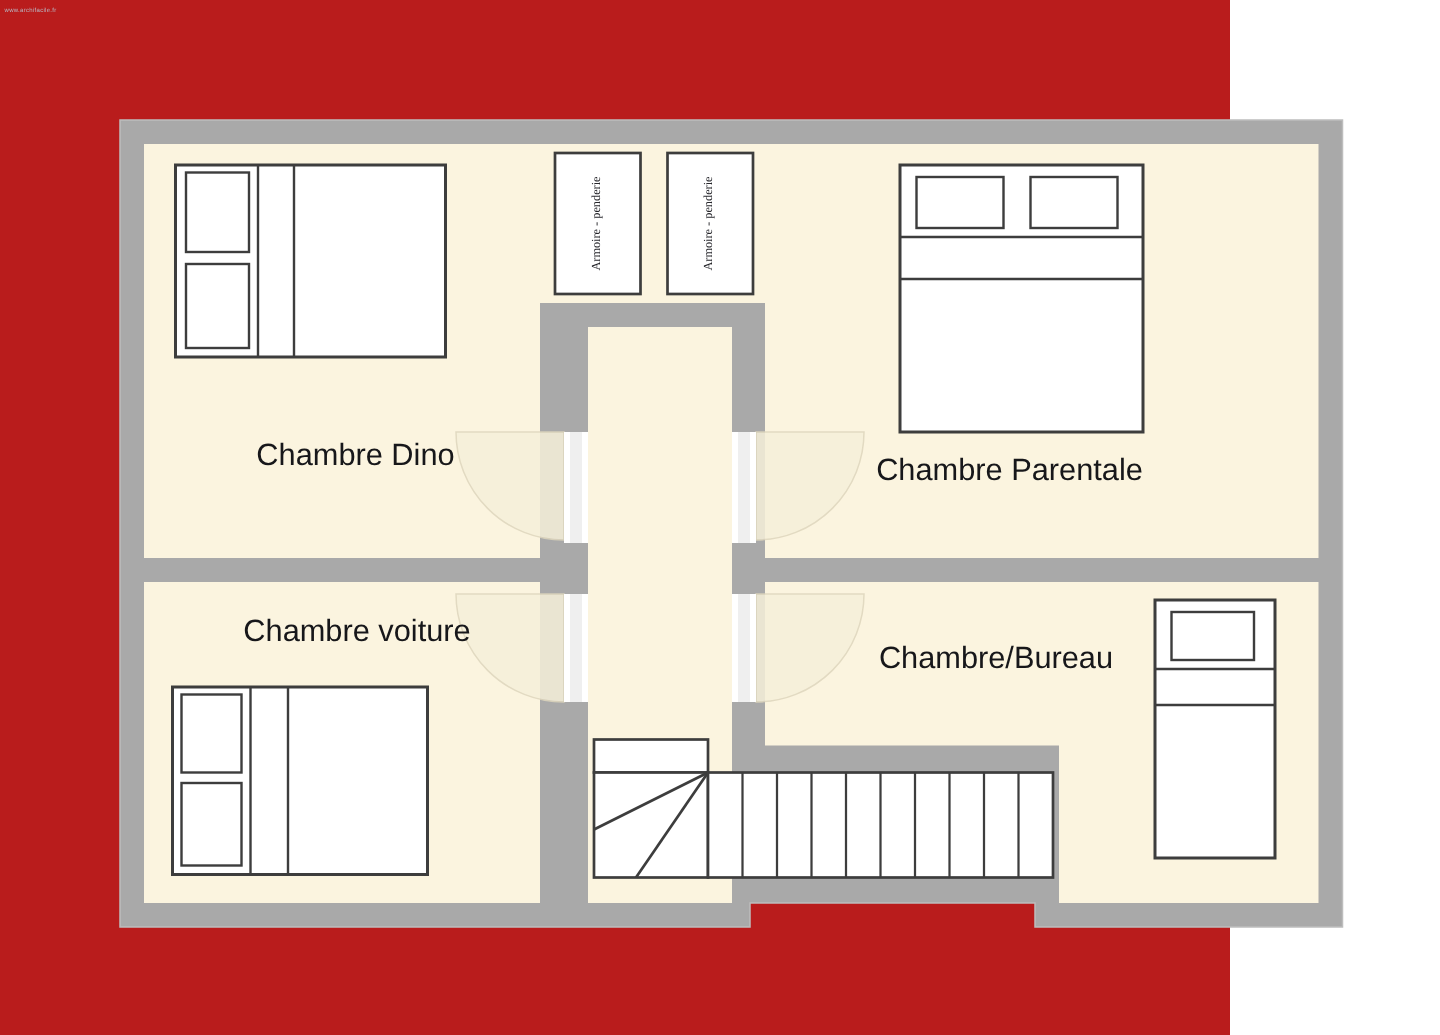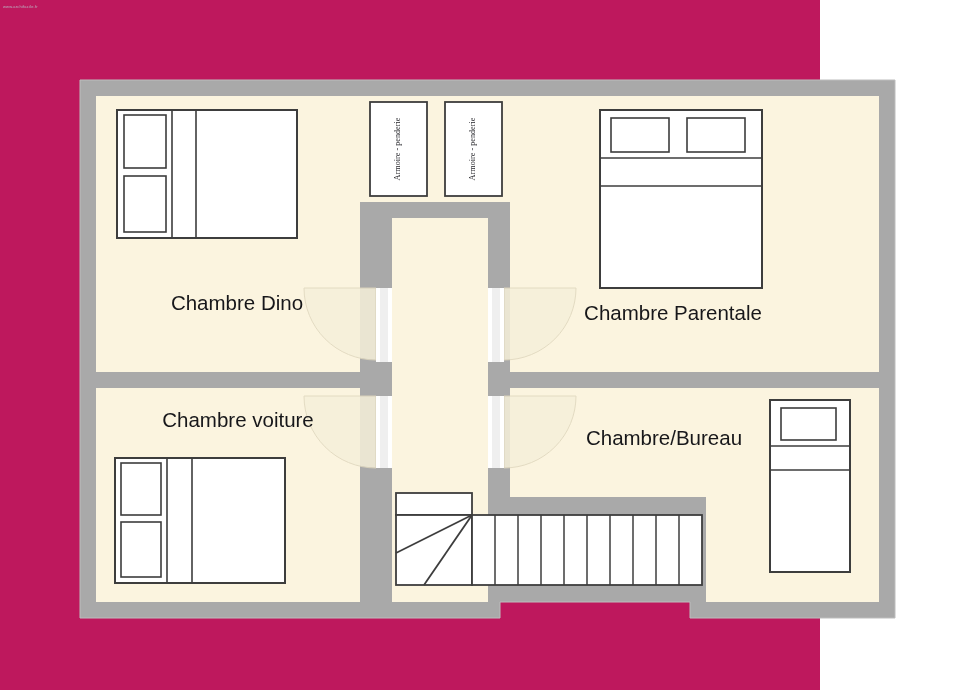--- a/index.html
+++ b/index.html
@@ -13,21 +13,21 @@
     height: 690px;
     font-family: "Liberation Sans", sans-serif;
     position: relative;
     overflow: hidden;
   }
   #plan-root {
     position: absolute;
     left: 0; top: 0;
     width: 820px;
     height: 690px;
-    background: #be185d;
+    background: #b91c1c;
     text-align: right;
   }
   #plan-svg {
     position: absolute;
     left: 0; top: 0;
     display: block;
   }
   .watermark {
     position: absolute;
     left: 3px;

